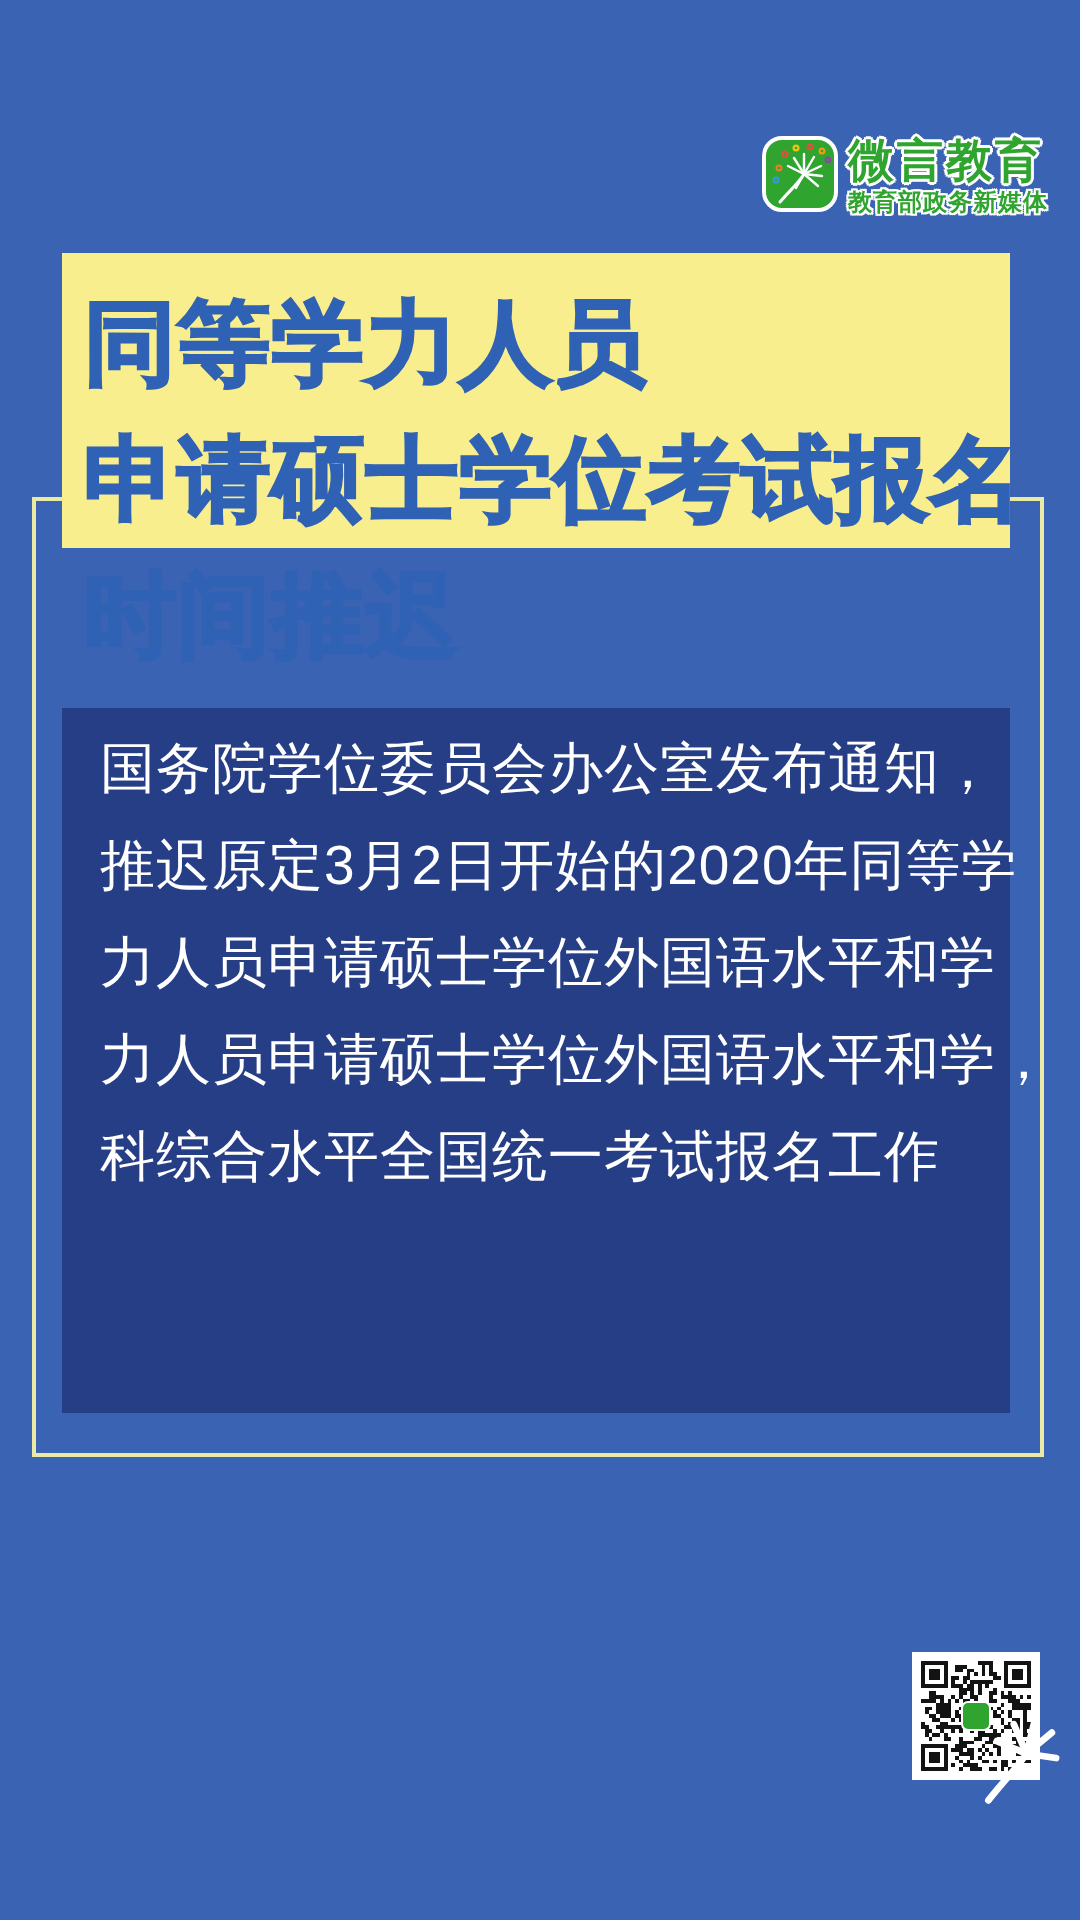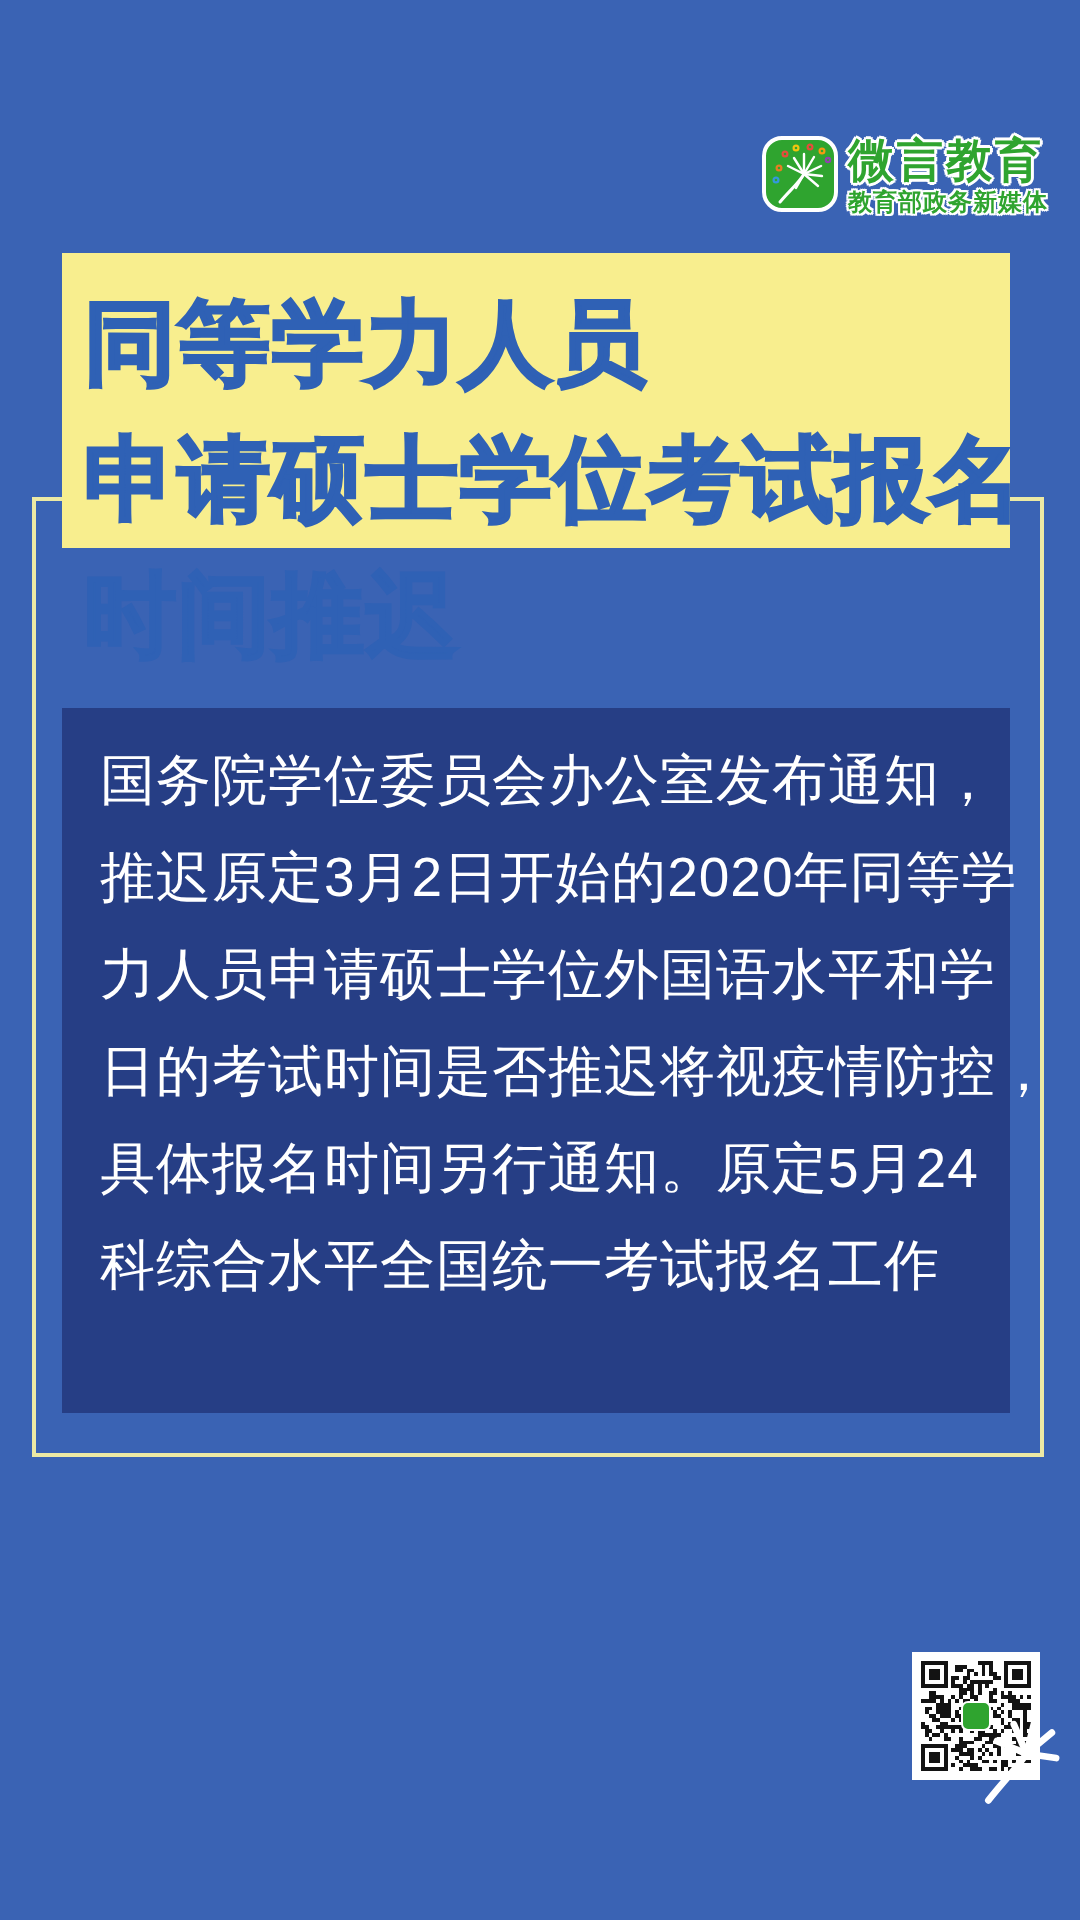--- a/index.html
+++ b/index.html
@@ -48,21 +48,21 @@
     position:absolute;left:62px;top:253px;width:948px;height:295px;
     background:var(--title-box-bg);padding:22px 0 0 22px;
   }
   .title-line{
     font-size:92px;line-height:136px;font-weight:900;color:var(--title-text);
     -webkit-text-stroke:3px var(--title-text);letter-spacing:2px;white-space:nowrap;
   }
   
   .announcement-box{
     position:absolute;left:62px;top:708px;width:948px;height:705px;
-    background:var(--body-box-bg);padding:24px 24px 0 38px;
+    background:var(--body-box-bg);padding:12px 24px 0 38px;
   }
   .announcement-line{
     font-size:55px;line-height:97px;color:var(--body-text);
     letter-spacing:1px;white-space:nowrap;
   }
   
   .qr{
     position:absolute;left:912px;top:1652px;width:128px;height:128px;
     background:#fff;padding:9px;
   }
@@ -115,22 +115,21 @@
   <div class="title-box">
     <div class="title-line">同等学力人员</div>
     <div class="title-line">申请硕士学位考试报名</div>
     <div class="title-line">时间推迟</div>
   </div>
 
   <div class="announcement-box">
     <div class="announcement-line">国务院学位委员会办公室发布通知，</div>
     <div class="announcement-line">推迟原定3月2日开始的2020年同等学</div>
     <div class="announcement-line">力人员申请硕士学位外国语水平和学</div>
-    <div class="announcement-line">日的考试时间是否推迟将视疫情防控，</div>
-    <div class="announcement-line">具体报名时间另行通知。原定5月24</div>
+    <div class="announcement-line">力人员申请硕士学位外国语水平和学，</div>
     <div class="announcement-line">科综合水平全国统一考试报名工作</div>
   </div>
 
   <div class="qr">
     <svg viewBox="0 0 29 29" shape-rendering="crispEdges">
 
       <g>
         <rect x="0" y="0" width="7" height="7"></rect>
           <rect x="1" y="1" width="5" height="5" fill="#fff"></rect>
           <rect x="2" y="2" width="3" height="3"></rect>

